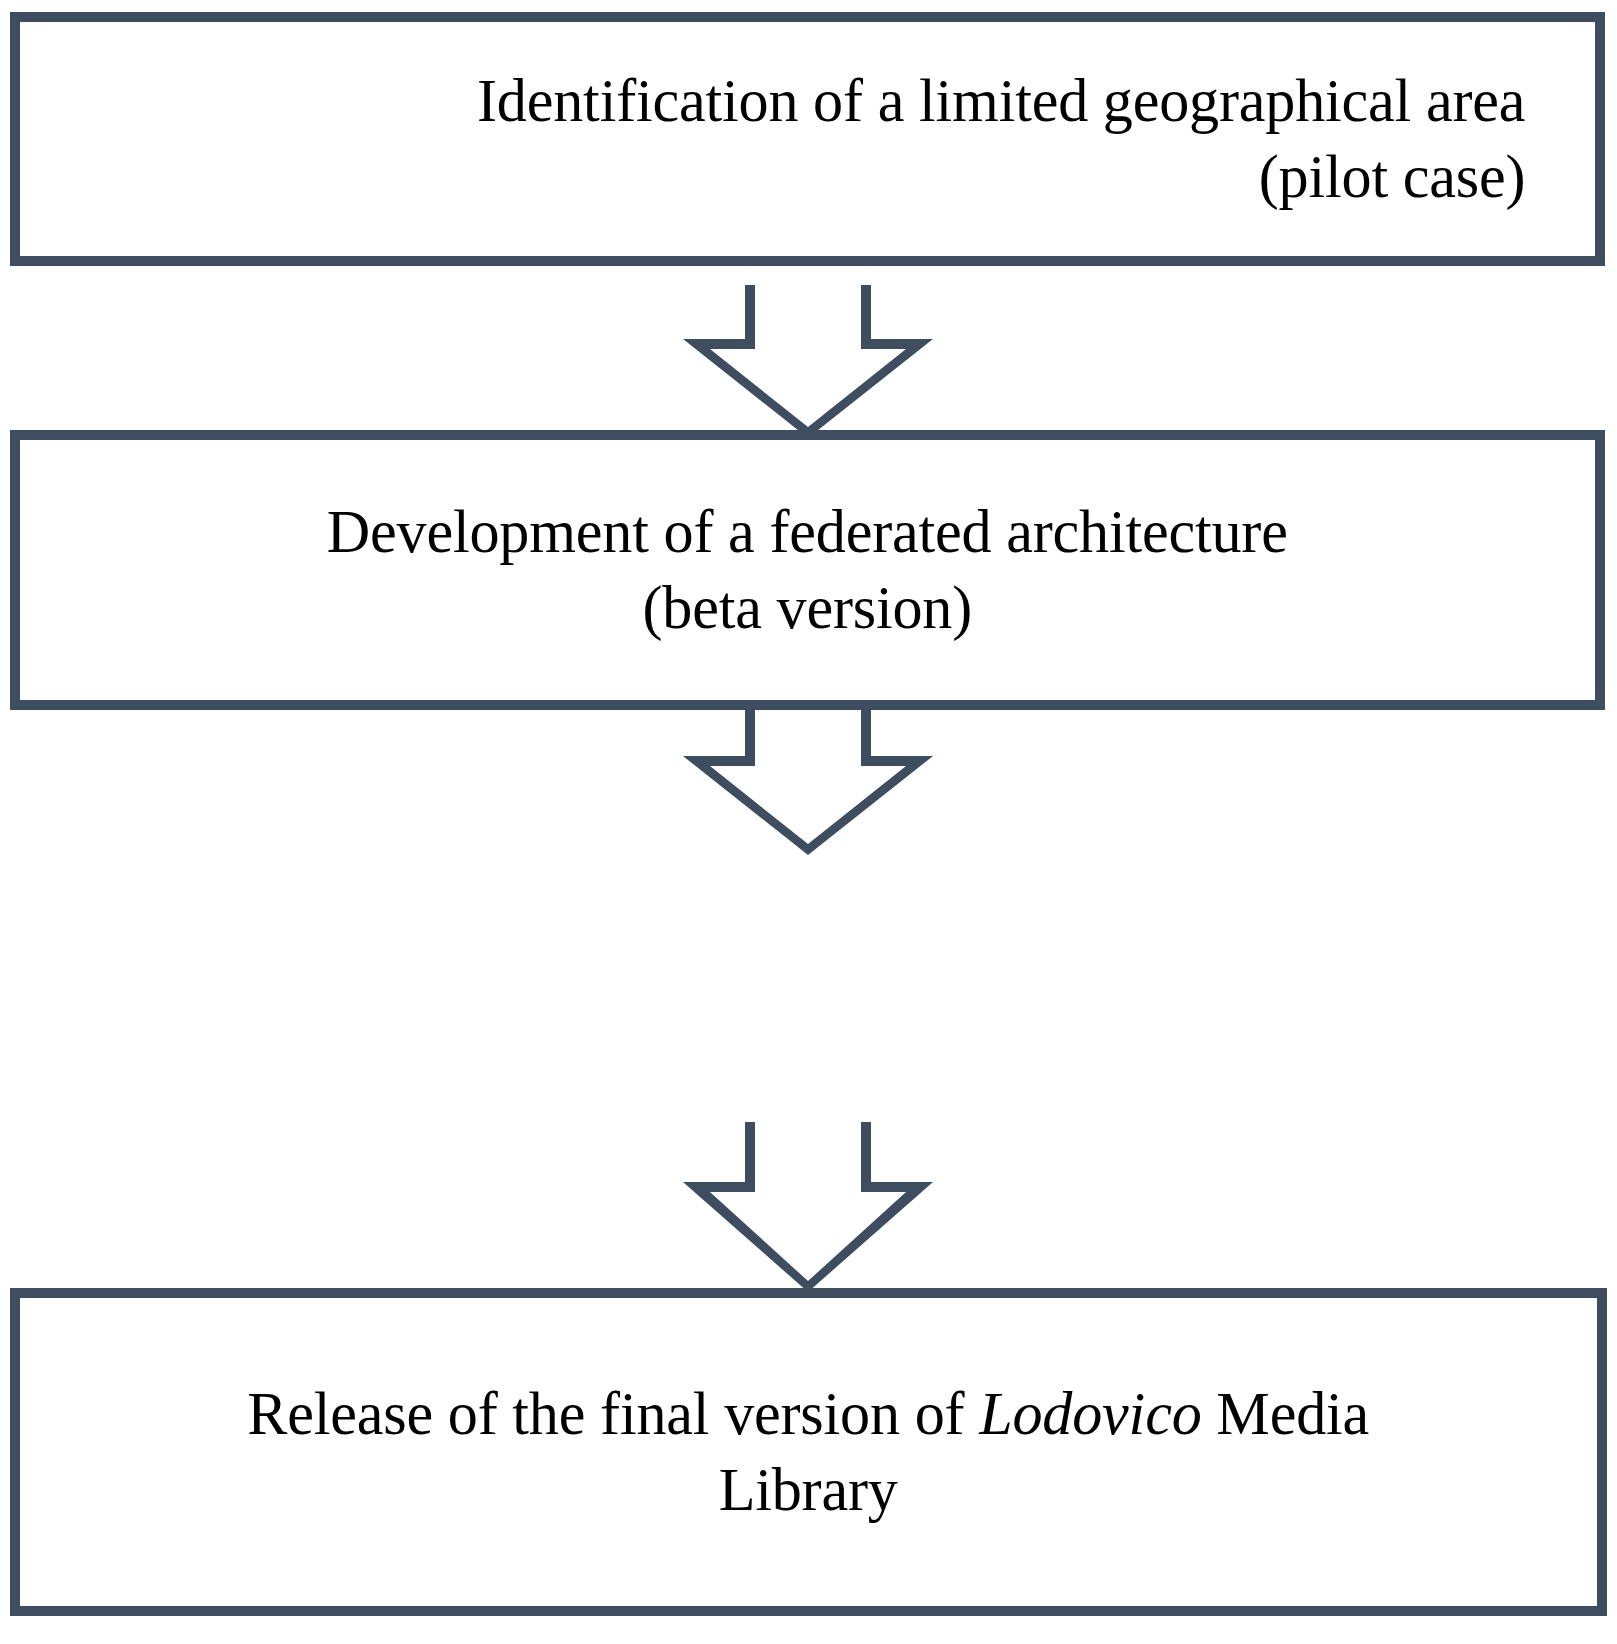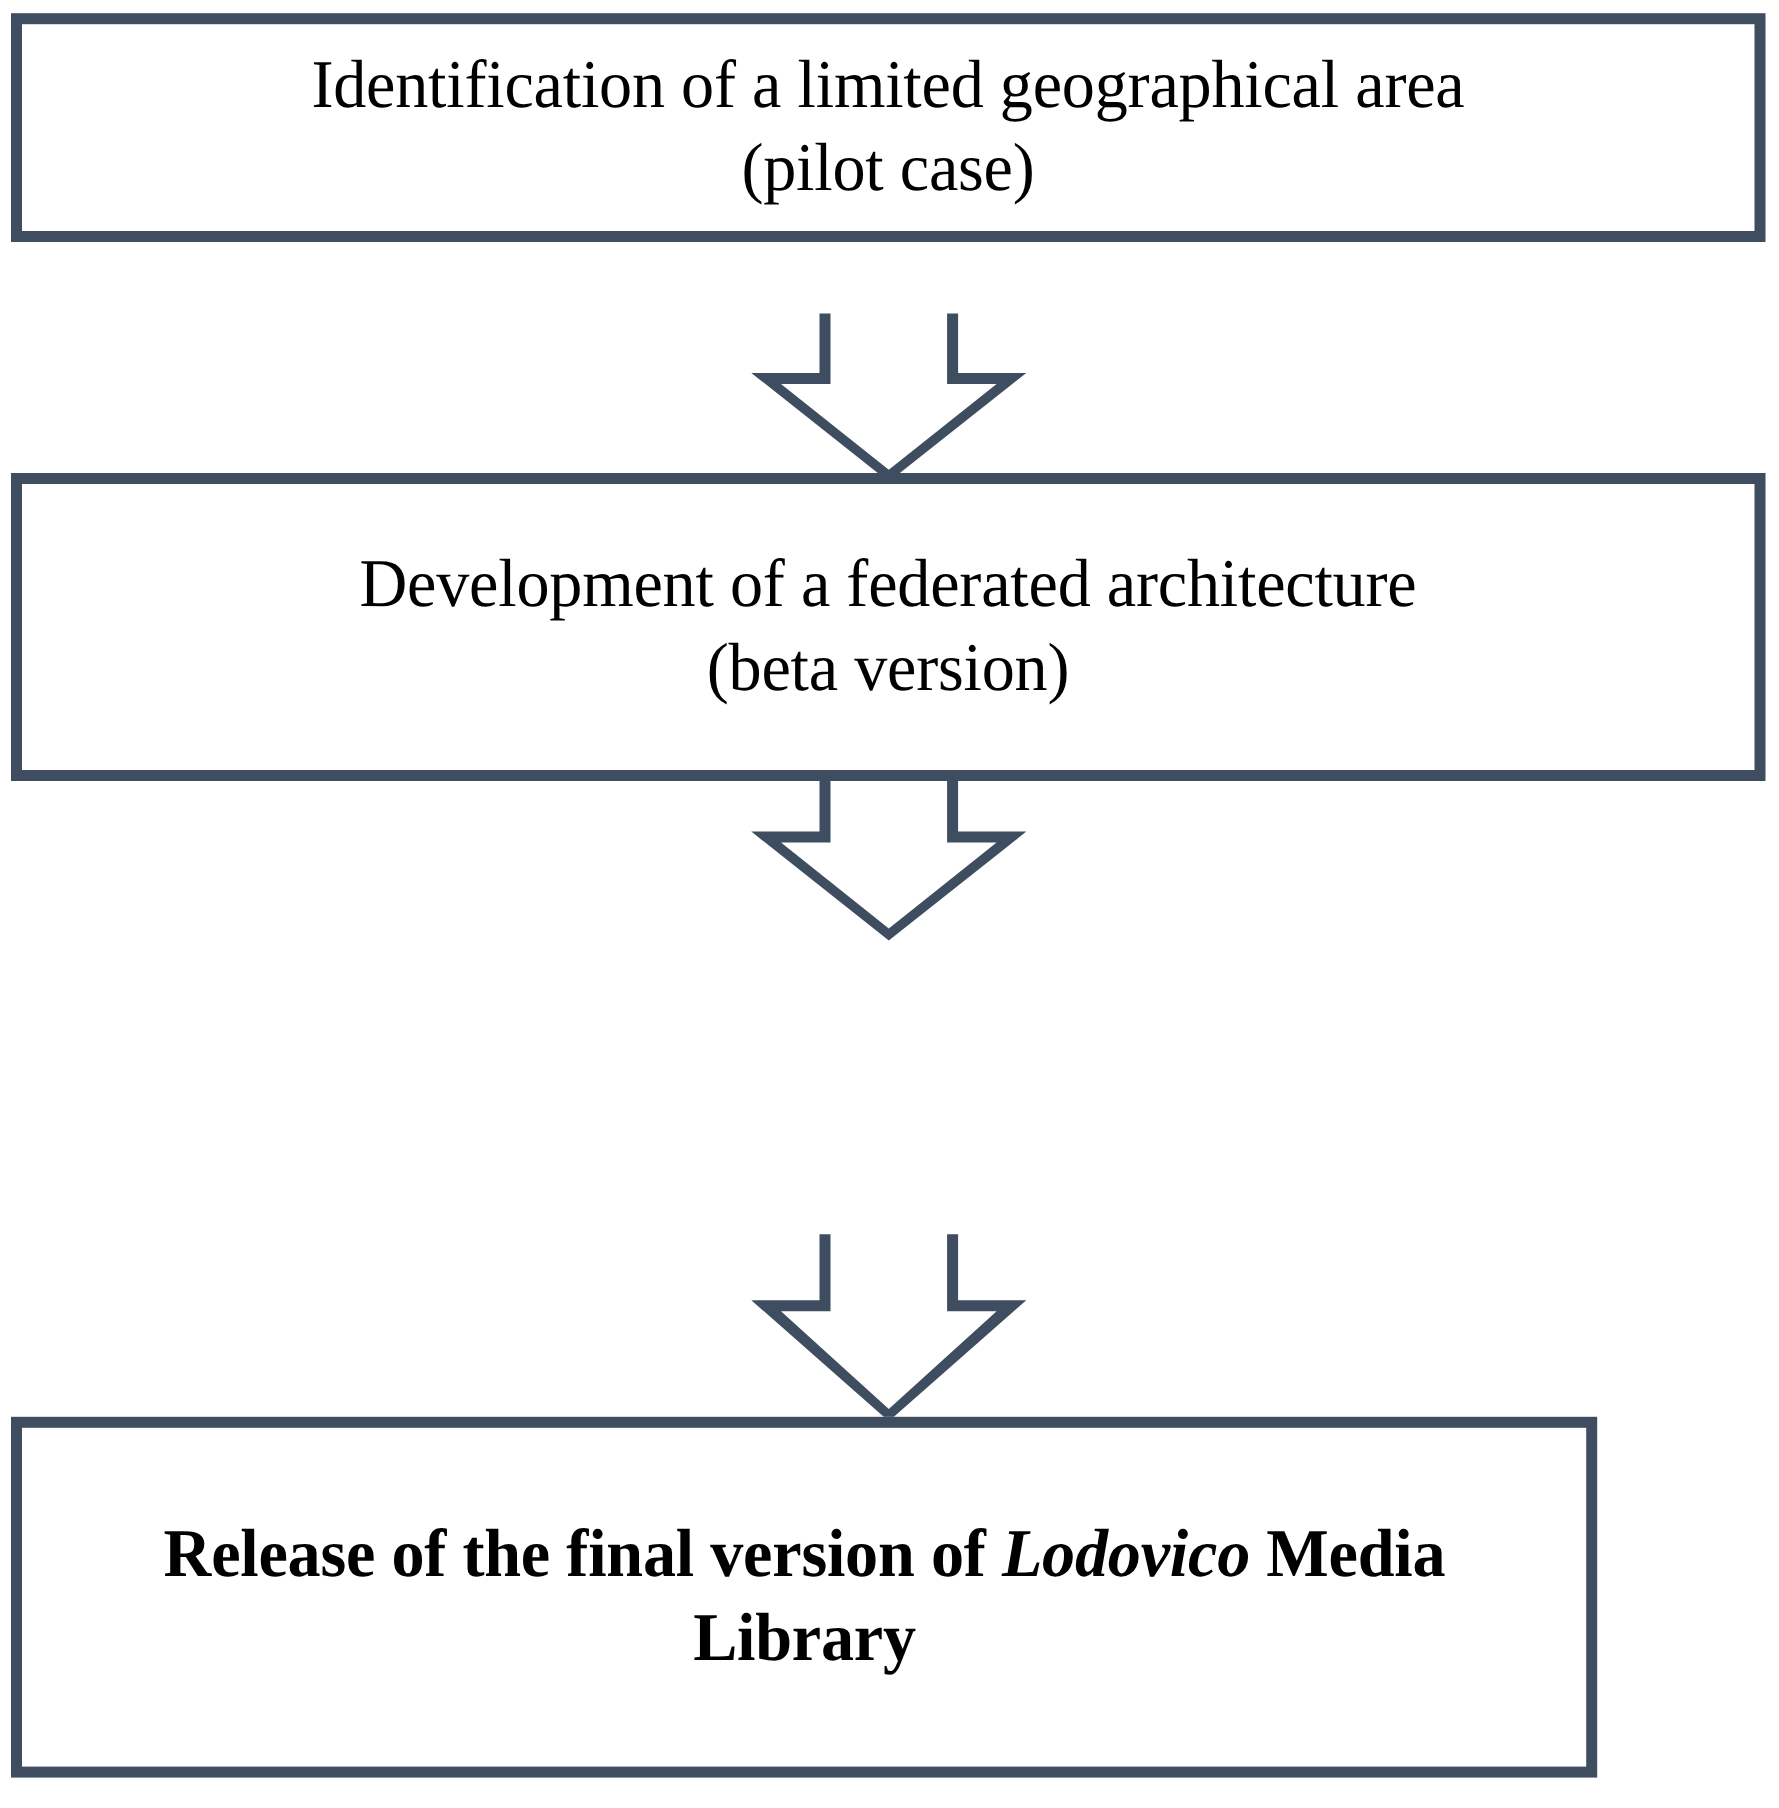--- a/index.html
+++ b/index.html
@@ -48,24 +48,24 @@
     position: absolute;
     z-index: 1;
     pointer-events: none;
   }
   .connector svg {
     display: block;
     overflow: visible;
   }
 
   
-  #box-1 { left: 10px;  top: 12px;   width: 1595px; height: 208px; }
+  #box-1 { left: 10px;  top: 12px;   width: 1595px; height: 254px; text-align: right; }
   #box-2 { left: 10px;  top: 430px;  width: 1595px; height: 280px; }
   #box-3 { left: 10px;  top: 850px;  width: 1595px; height: 280px; }
-  #box-4 { left: 10px;  top: 1288px; width: 1442px; height: 328px; font-weight: bold; }
+  #box-4 { left: 10px;  top: 1288px; width: 1597px; height: 328px; }
 
   
   #connector-1 { left: 673px; top: 285px;  width: 270px; height: 155px; }
   #connector-2 { left: 673px; top: 702px;  width: 270px; height: 155px; }
   #connector-3 { left: 673px; top: 1122px; width: 270px; height: 172px; }
 </style>
 </head>
 <body>
 
 <div id="canvas">

